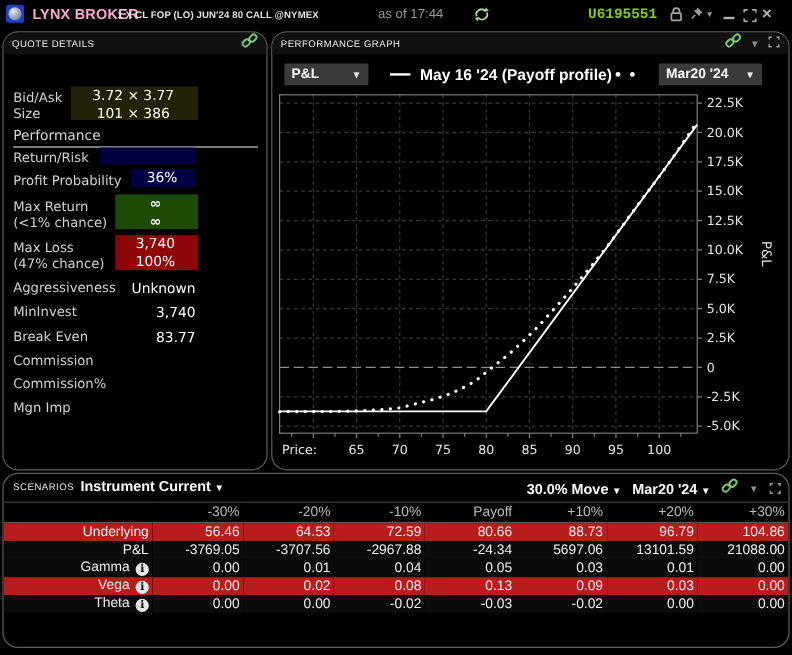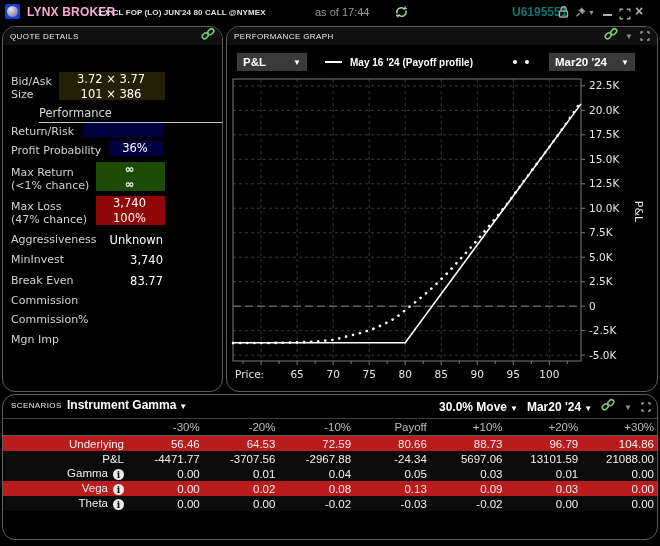--- a/index.html
+++ b/index.html
@@ -7,21 +7,21 @@
        font-family:"Liberation Sans",sans-serif;-webkit-font-smoothing:antialiased;}
   
   .titlebar{position:absolute;left:0;top:0;width:660px;height:24px;background:#000;}
   .app-icon{position:absolute;left:5px;top:4px;width:15px;height:15px;background:#1c3fd0;border-radius:2px;}
   .app-icon .ball{position:absolute;left:2px;top:2px;width:11px;height:11px;border-radius:50%;
        background:radial-gradient(circle at 35% 30%,#e8e8ee,#9aa0b4 55%,#565c72);}
   .app-name{position:absolute;left:27px;top:5px;color:#f9a8d4;font-size:12px;font-weight:bold;letter-spacing:.2px;}
   .contract{position:absolute;left:98px;top:8px;color:#e2e2e2;font-size:8px;font-weight:bold;letter-spacing:.1px;}
   .asof{position:absolute;left:315px;top:6px;color:#979797;font-size:11px;}
   .refresh{position:absolute;left:394px;top:5px;width:15px;height:14px;}
-  .account{position:absolute;left:512px;top:5px;color:#0f766e;font-size:12px;font-weight:bold;}
+  .account{position:absolute;left:490px;top:5px;color:#84cc16;font-size:12px;font-weight:bold;font-family:Liberation Mono, monospace;}
   .tb-ico{position:absolute;top:5px;}
   .pin-arrow{position:absolute;left:588px;top:9px;color:#9a9a9a;font-size:7px;}
   .win-min{position:absolute;left:603px;top:14px;width:9px;height:0;border-top:2px solid #b0b0b0;}
   .win-close{position:absolute;left:635px;top:3px;color:#b5b5b5;font-size:14px;font-weight:bold;}
   
   .panel{position:absolute;background:#000;border:1px solid #5e5e5e;border-radius:13px;overflow:hidden;box-sizing:border-box;}
   .panel-header{height:18px;display:flex;align-items:center;padding:0 7px;background:#101010;}
   .panel-title{color:#eaeaea;font-size:8px;letter-spacing:.4px;}
   .ph-right{margin-left:auto;display:flex;align-items:center;gap:7px;}
   .gray-caret{color:#8f8f8f;font-size:8px;}
@@ -30,33 +30,33 @@
   .qbody{position:relative;font-family:"DejaVu Sans",sans-serif;}
   .qlabel{position:absolute;left:8px;color:#d2d2d2;font-size:11px;white-space:nowrap;}
   .qval{position:absolute;left:60px;width:100px;text-align:right;color:#fff;font-size:11.5px;white-space:nowrap;}
   .qbox{position:absolute;box-sizing:border-box;}
   .box-quote{left:56px;top:27px;width:106px;height:28px;background:#232105;}
   .box-rr{left:80px;top:78px;width:80px;height:14px;background:#00003e;}
   .box-pp{left:106px;top:96px;width:54px;height:15px;background:#000042;}
   .box-green{left:93px;top:117px;width:69px;height:29px;background:#1d4b06;}
   .box-red{left:93px;top:151px;width:69px;height:29px;background:#900606;}
   .perf-head{position:absolute;left:8px;top:61px;width:204px;color:#d8d8d8;font-size:11.5px;
-       border-bottom:1px solid #c9c9c9;padding-bottom:2px;margin-left:28px;}
+       border-bottom:1px solid #c9c9c9;padding-bottom:2px;}
   .qv2{line-height:13.5px;text-align:center;padding:1px 2px 0 0;color:#fff;font-size:11.5px;}
   .inf{font-weight:bold;}
   
   #graph-panel{left:226px;top:26px;width:432px;height:366px;}
   .gcontrols{position:absolute;left:10px;right:22px;top:26px;height:18px;display:flex;align-items:center;}
   .dd{background:#3a3a3a;color:#fff;font-weight:bold;font-size:11.5px;height:18px;
       display:flex;align-items:center;box-sizing:border-box;padding:0 6px;border-radius:1px;}
   .dd .caret{font-size:8px;margin-left:auto;padding-left:8px;}
   .dd-pnl{width:70px;}
   .dd-date{width:86px;}
   .leg-line{width:17px;height:2px;background:#fff;margin-left:18px;}
-  .leg-text{color:#fff;font-weight:bold;font-size:10px;margin-left:8px;white-space:nowrap;}
+  .leg-text{color:#fff;font-weight:bold;font-size:13px;margin-left:8px;white-space:nowrap;}
   .leg-dots{margin-left:auto;margin-right:20px;display:flex;gap:8px;}
   .leg-dots i{width:4px;height:4px;border-radius:50%;background:#fff;}
   #chart-wrap{position:absolute;left:2px;top:48px;}
   .y-title{position:absolute;right:8px;top:178px;color:#e6e6e6;font-size:11px;
       font-family:"DejaVu Sans",sans-serif;transform:rotate(90deg);}
   
   .grid{stroke:#3a3a3a;stroke-width:1;stroke-dasharray:3 3;}
   .grid.zero{stroke:#8f8f8f;stroke-dasharray:8 4;}
   .frame{fill:none;stroke:#7d7d7d;stroke-width:1;}
   .tick{stroke:#7d7d7d;stroke-width:1;}
@@ -315,21 +315,21 @@
         <polyline points="4.0,267.8 176.2,267.8 352.0,28.9" class="line-solid"></polyline>
         <polyline points="4.0,268.1 17.7,268.0 32.1,268.0 46.5,267.9 64.7,267.5 75.3,267.1 89.7,266.3 104.1,264.9 122.8,260.2 133.0,257.6 147.4,252.7 161.8,245.7 169.0,241.0 181.0,231.4 190.6,223.7 197.8,217.7 205.0,211.2 219.4,197.1 239.1,175.4 248.2,165.1 262.7,147.9 277.1,130.3 297.2,102.9 305.9,91.2 320.3,72.1 334.7,52.0 352.0,26.5" class="line-dotted"></polyline>
       </svg>
   </div>
   <span class="y-title">P&amp;L</span>
 </div>
 
 <div id="scen-panel" class="panel">
   <div class="scen-header">
     <span class="scen-title">SCENARIOS</span>
-    <span class="scen-greeks"><span>Instrument Gamma</span><span class="caret-sm">▼</span></span>
+    <span class="scen-greeks"><span>Instrument Current</span><span class="caret-sm">▼</span></span>
     <span class="scen-right">
       <span class="scen-dd"><span>30.0% Move</span><span class="caret-sm">▼</span></span>
       <span class="scen-dd"><span>Mar20 '24</span><span class="caret-sm">▼</span></span>
       <span>
         <svg width="14" height="14" viewBox="0 0 14 14">
           <g fill="none" stroke="#7bc87b" stroke-width="1.6">
             <rect x="1" y="6.5" width="6.4" height="4.6" rx="2.3" transform="rotate(-45 4.2 8.8)"></rect>
             <rect x="6.6" y="2.4" width="6.4" height="4.6" rx="2.3" transform="rotate(-45 9.8 4.7)"></rect>
           </g>
         </svg>
@@ -376,21 +376,21 @@
           <td>56.46</td>
           <td>64.53</td>
           <td>72.59</td>
           <td>80.66</td>
           <td>88.73</td>
           <td>96.79</td>
           <td>104.86</td>
         </tr>
         <tr class="stripe-b">
           <td class="row-label">P&amp;L</td>
-          <td>-4471.77</td>
+          <td>-3769.05</td>
           <td>-3707.56</td>
           <td>-2967.88</td>
           <td>-24.34</td>
           <td>5697.06</td>
           <td>13101.59</td>
           <td>21088.00</td>
         </tr>
         <tr class="stripe-b">
           <td class="row-label">Gamma<span class="info-icon">i</span></td>
           <td>0.00</td>

